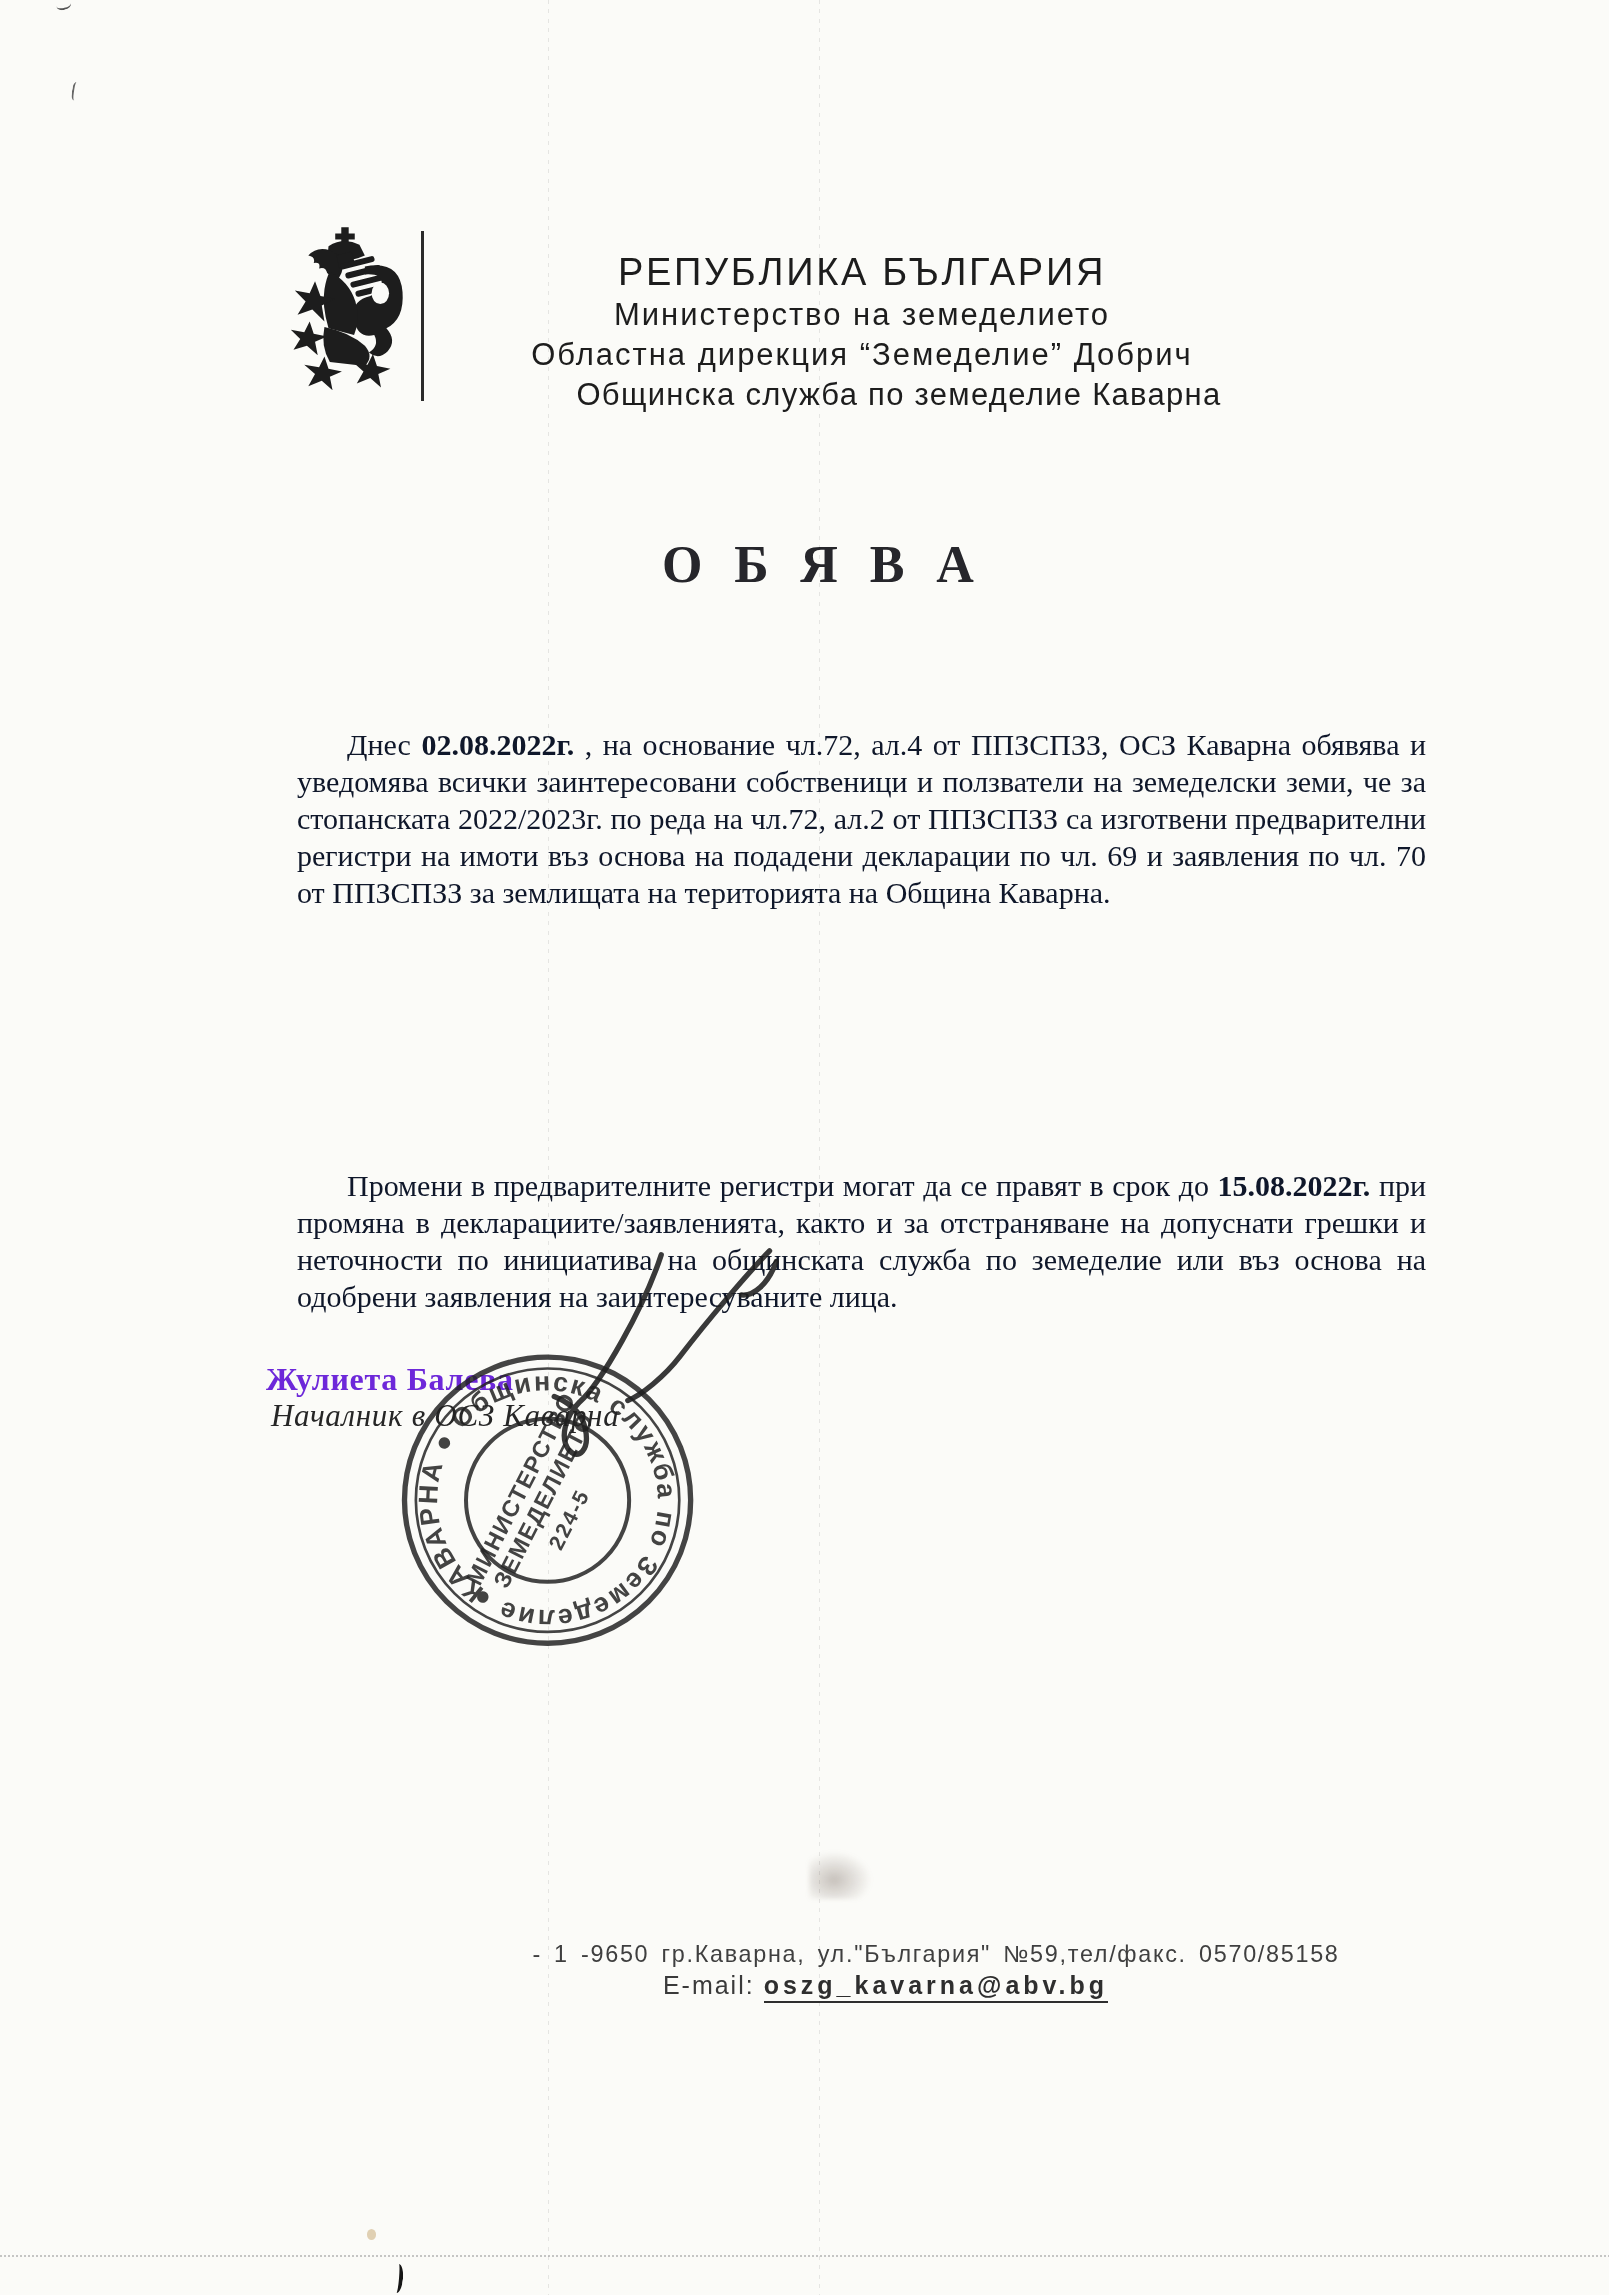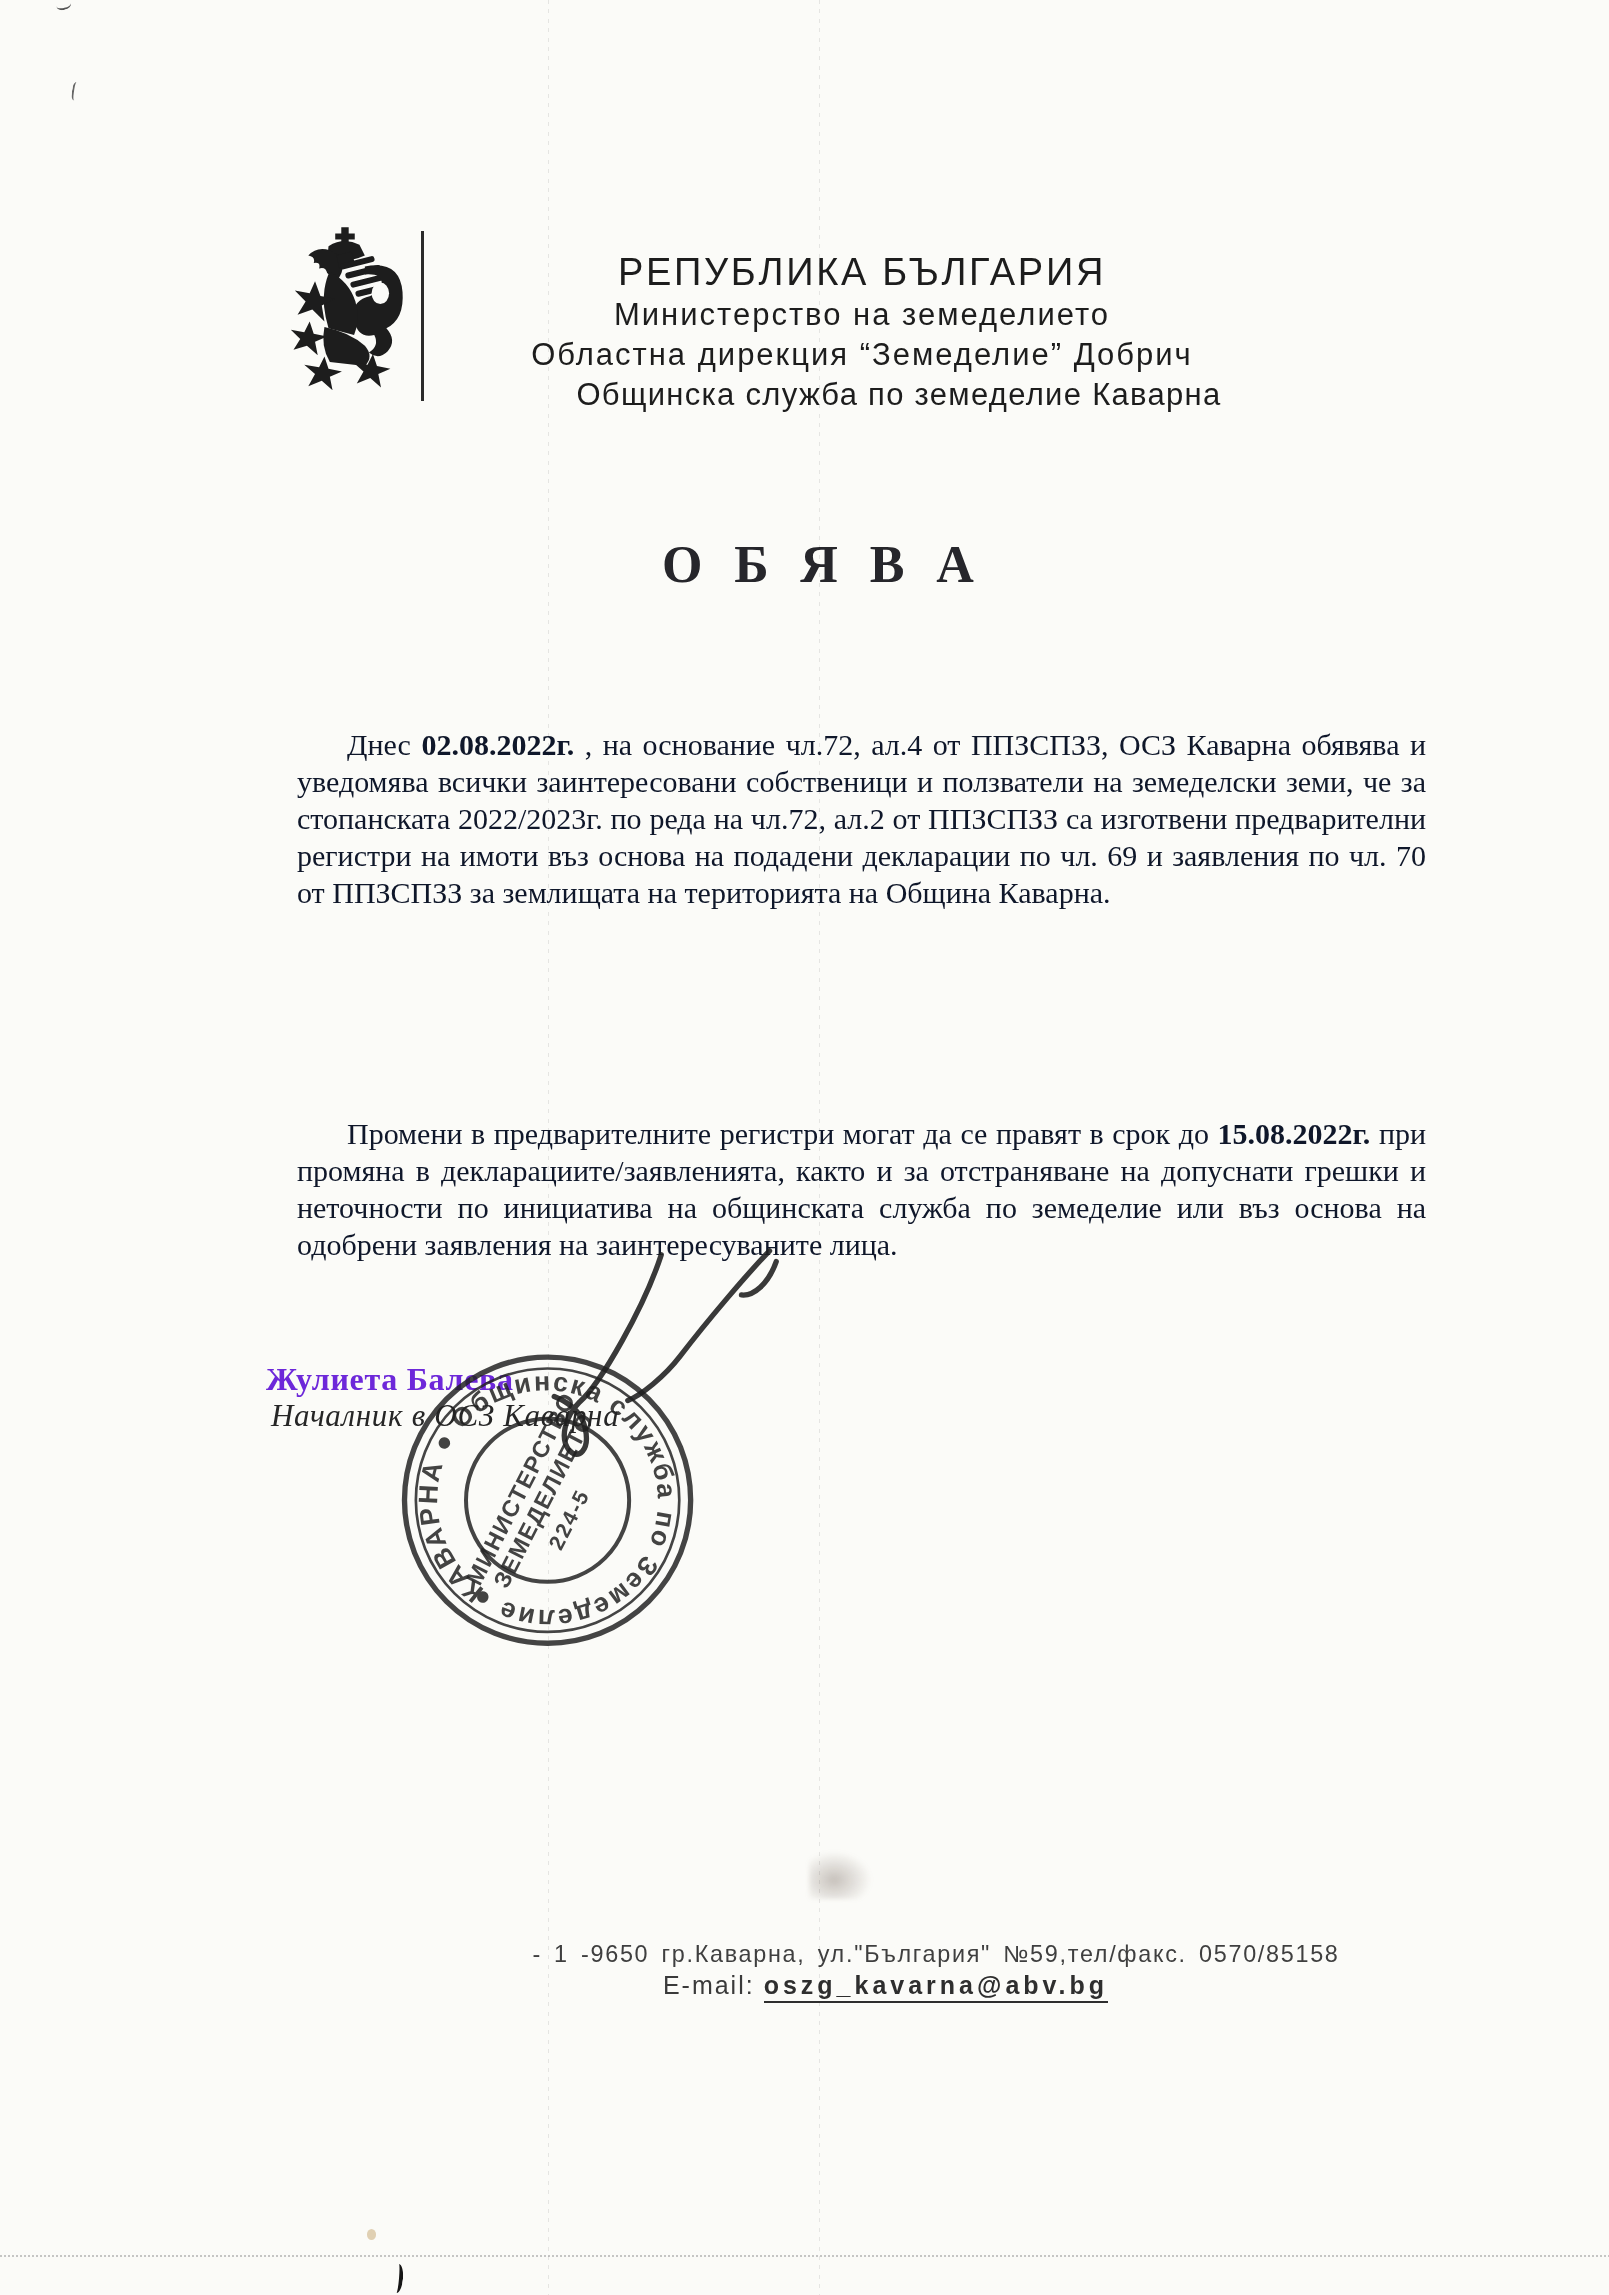--- a/index.html
+++ b/index.html
@@ -46,21 +46,21 @@
   }
   
   .para{
     position:absolute;left:281px;width:1129px;
     font-size:30px;line-height:37px;
     text-align:justify;color:#0f172a;margin-left:16px;
   }
   .para.p1{top:726px;text-indent:50px;}
   .para.p2{top:942px;text-indent:37px;}
   .para.p3{top:1045px;text-indent:23.4px;text-align:left;white-space:nowrap;width:auto;}
-  .para.p4{top:1115px;text-indent:50px;}
+  .para.p4{top:1167px;text-indent:50px;}
   .para b{font-weight:bold;}
   
   .sig-name{
     position:absolute;left:249px;top:1361px;
     font-size:32px;font-weight:bold;color:#6d28d9;letter-spacing:0.7px;margin-left:17px;
   }
   .sig-role{
     position:absolute;left:271px;top:1398px;
     font-size:31px;font-style:italic;color:#262626;letter-spacing:0.7px;
   }

